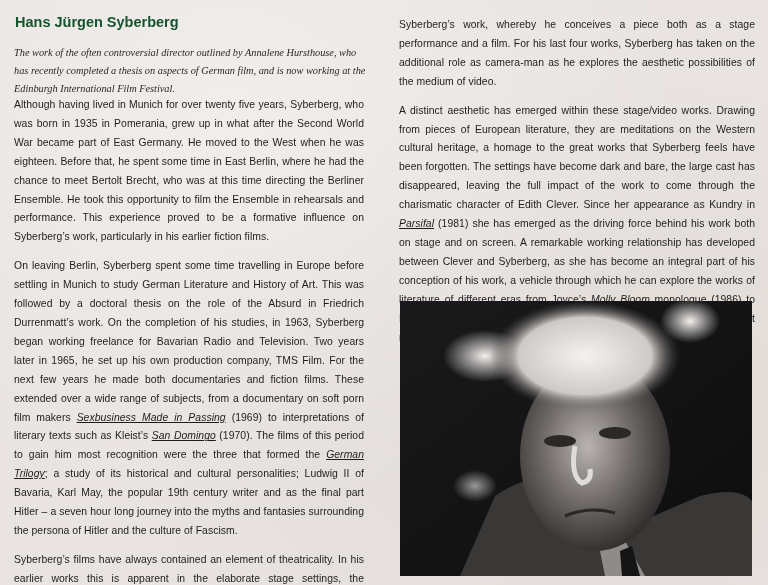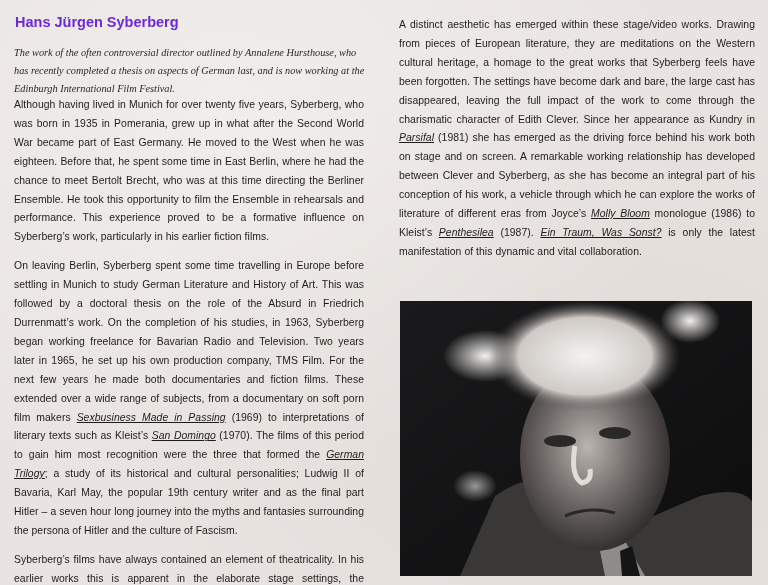--- a/index.html
+++ b/index.html
@@ -18,21 +18,21 @@
     font-size: 10.4px; line-height: 18.9px;
     text-align: justify;
     letter-spacing: 0.05px;
   }
   .col-left { left: 14px; width: 350px; }
   .col-right { left: 399px; width: 356px; }
   h1 {
     font-family: "Liberation Sans", sans-serif;
     font-weight: bold; font-size: 14.5px; margin: 0;
     position: absolute; top: 14px; left: 15px;
-    color: #6d28d9;
+    color: #14532d;
   }
   .standfirst {
     position: absolute; top: 44px; left: 14px; width: 354px;
     font-family: "Liberation Serif", serif; font-style: italic;
     font-size: 10.3px; line-height: 18px; color: #2a2727;
   }
   .col-left .body { position: absolute; top: 96px; left: 0; width: 350px; }
   .col-right .body { position: absolute; top: 16px; left: 0; width: 356px; }
   p { margin: 0 0 10px 0; }
   i { font-style: italic; text-decoration: underline; }
@@ -40,32 +40,33 @@
     position: absolute; left: 400px; top: 301px; width: 352px; height: 275px;
     background: #111;
     overflow: hidden;
   }
   .photo svg { display: block; }
 </style>
 </head>
 <body>
 
 <h1>Hans Jürgen Syberberg</h1>
-<div class="standfirst">The work of the often controversial director outlined by Annalene Hursthouse, who has recently completed a thesis on aspects of German last, and is now working at the Edinburgh International Film Festival.</div>
+<div class="standfirst">The work of the often controversial director outlined by Annalene Hursthouse, who has recently completed a thesis on aspects of German film, and is now working at the Edinburgh International Film Festival.</div>
 
 <div class="col col-left">
   <div class="body">
     <p><span>Although having lived in Munich for over twenty five years, Syberberg, who was born in 1935 in Pomerania, grew up in what after the Second World War became part of East Germany. He moved to the West when he was eighteen. Before that, he spent some time in East Berlin, where he had the chance to meet Bertolt Brecht, who was at this time directing the Berliner Ensemble. He took this opportunity to film the Ensemble in rehearsals and performance. This experience proved to be a formative influence on Syberberg’s work, particularly in his earlier fiction films.</span></p>
     <p><span>On leaving Berlin, Syberberg spent some time travelling in Europe before settling in Munich to study German Literature and History of Art. This was followed by a doctoral thesis on the role of the Absurd in Friedrich Durrenmatt’s work. On the completion of his studies, in 1963, Syberberg began working freelance for Bavarian Radio and Television. Two years later in 1965, he set up his own production company, TMS Film. For the next few years he made both documentaries and fiction films. These extended over a wide range of subjects, from a documentary on soft porn film makers </span><i>Sexbusiness Made in Passing</i><span> (1969) to interpretations of literary texts such as Kleist’s </span><i>San Domingo</i><span> (1970). The films of this period to gain him most recognition were the three that formed the </span><i>German Trilogy</i><span>; a study of its historical and cultural personalities; Ludwig II of Bavaria, Karl May, the popular 19th century writer and as the final part Hitler – a seven hour long journey into the myths and fantasies surrounding the persona of Hitler and the culture of Fascism.</span></p>
     <p><span>Syberberg’s films have always contained an element of theatricality. In his earlier works this is apparent in the elaborate stage settings, the flamboyant costumes and accentuated make up. In contrast, his more recent works are, in all respects, much sparser, reflecting his work in theatre. This change in style can be seen in </span></p>
   </div>
 </div>
 
 <div class="col col-right">
   <div class="body">
+    <p>Syberberg’s work, whereby he conceives a piece both as a stage performance and a film. For his last four works, Syberberg has taken on the additional role as camera-man as he explores the aesthetic possibilities of the medium of video.</p>
     <p><span>A distinct aesthetic has emerged within these stage/video works. Drawing from pieces of European literature, they are meditations on the Western cultural heritage, a homage to the great works that Syberberg feels have been forgotten. The settings have become dark and bare, the large cast has disappeared, leaving the full impact of the work to come through the charismatic character of Edith Clever. Since her appearance as Kundry in </span><i>Parsifal</i><span> (1981) she has emerged as the driving force behind his work both on stage and on screen. A remarkable working relationship has developed between Clever and Syberberg, as she has become an integral part of his conception of his work, a vehicle through which he can explore the works of literature of different eras from Joyce’s </span><i>Molly Bloom</i><span> monologue (1986) to Kleist’s </span><i>Penthesilea</i><span> (1987). </span><i>Ein Traum, Was Sonst?</i><span> is only the latest manifestation of this dynamic and vital collaboration.</span></p>
   </div>
 </div>
 
 <div class="photo" title="Black and white portrait of Hans Jürgen Syberberg">
   <svg width="352" height="275" viewBox="0 0 352 275">
     <defs>
       <radialGradient id="face" cx="0.45" cy="0.45" r="0.6">
         <stop offset="0" stop-color="#b9b4b0"></stop>
         <stop offset="0.5" stop-color="#6f6a67"></stop>

